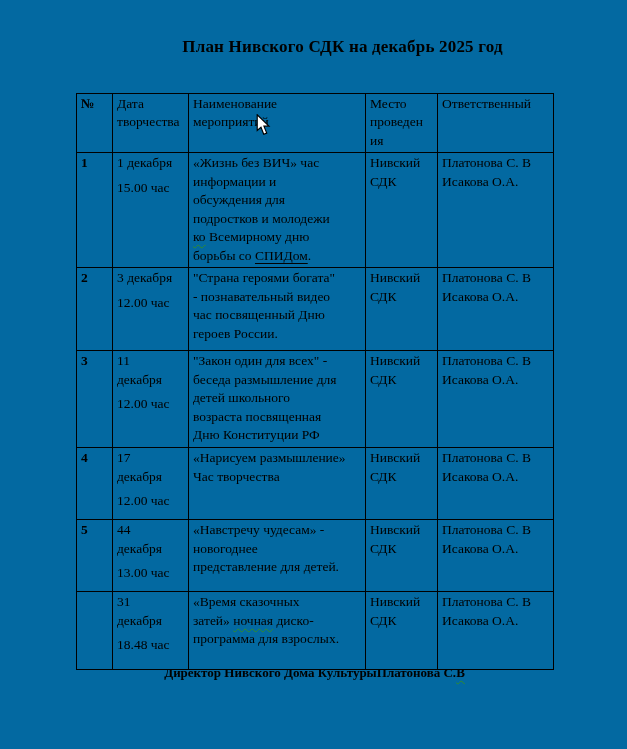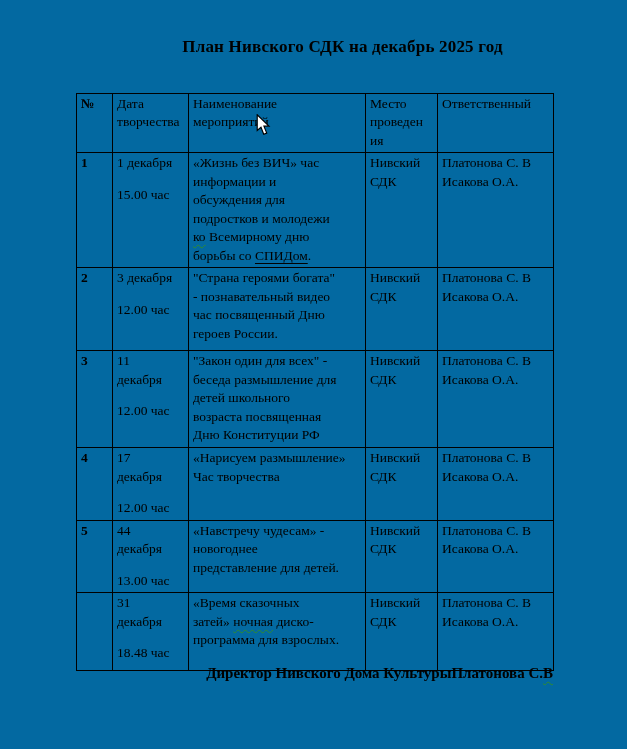--- a/index.html
+++ b/index.html
@@ -44,42 +44,42 @@
     overflow-wrap:break-word;
   }
   table.plan th.num,table.plan td.num{font-weight:bold;}
   tr.h-head{height:54px;}
   tr.h-r1{height:111px;}
   tr.h-r2{height:83px;}
   tr.h-r3{height:97px;}
   tr.h-r4{height:72px;}
   tr.h-r5{height:72px;}
   tr.h-r6{height:78px;}
-  .time-line{margin-top:13px;}
+  .time-line{margin-top:6px;}
   .sq-green{
     text-decoration-line:underline;
     text-decoration-style:wavy;
     text-decoration-color:#2e8b2e;
     text-decoration-thickness:1px;
     text-underline-offset:3px;
   }
   .sq-red{
     text-decoration-line:underline;
     text-decoration-style:wavy;
     text-decoration-color:#cc2222;
     text-decoration-thickness:1px;
     text-underline-offset:3px;
     text-decoration:underline;
   }
   .doc-footer{
     position:absolute;
     top:665px;left:76px;width:477px;
     display:flex;
-    justify-content:flex-end;
-    font-size:15px;
+    justify-content:center;
+    font-size:13px;
     font-weight:bold;
   }
   .cursor{
     position:absolute;
     left:256px;top:114px;
     width:15px;height:22px;
     pointer-events:none;
   }
 </style>
 </head>

